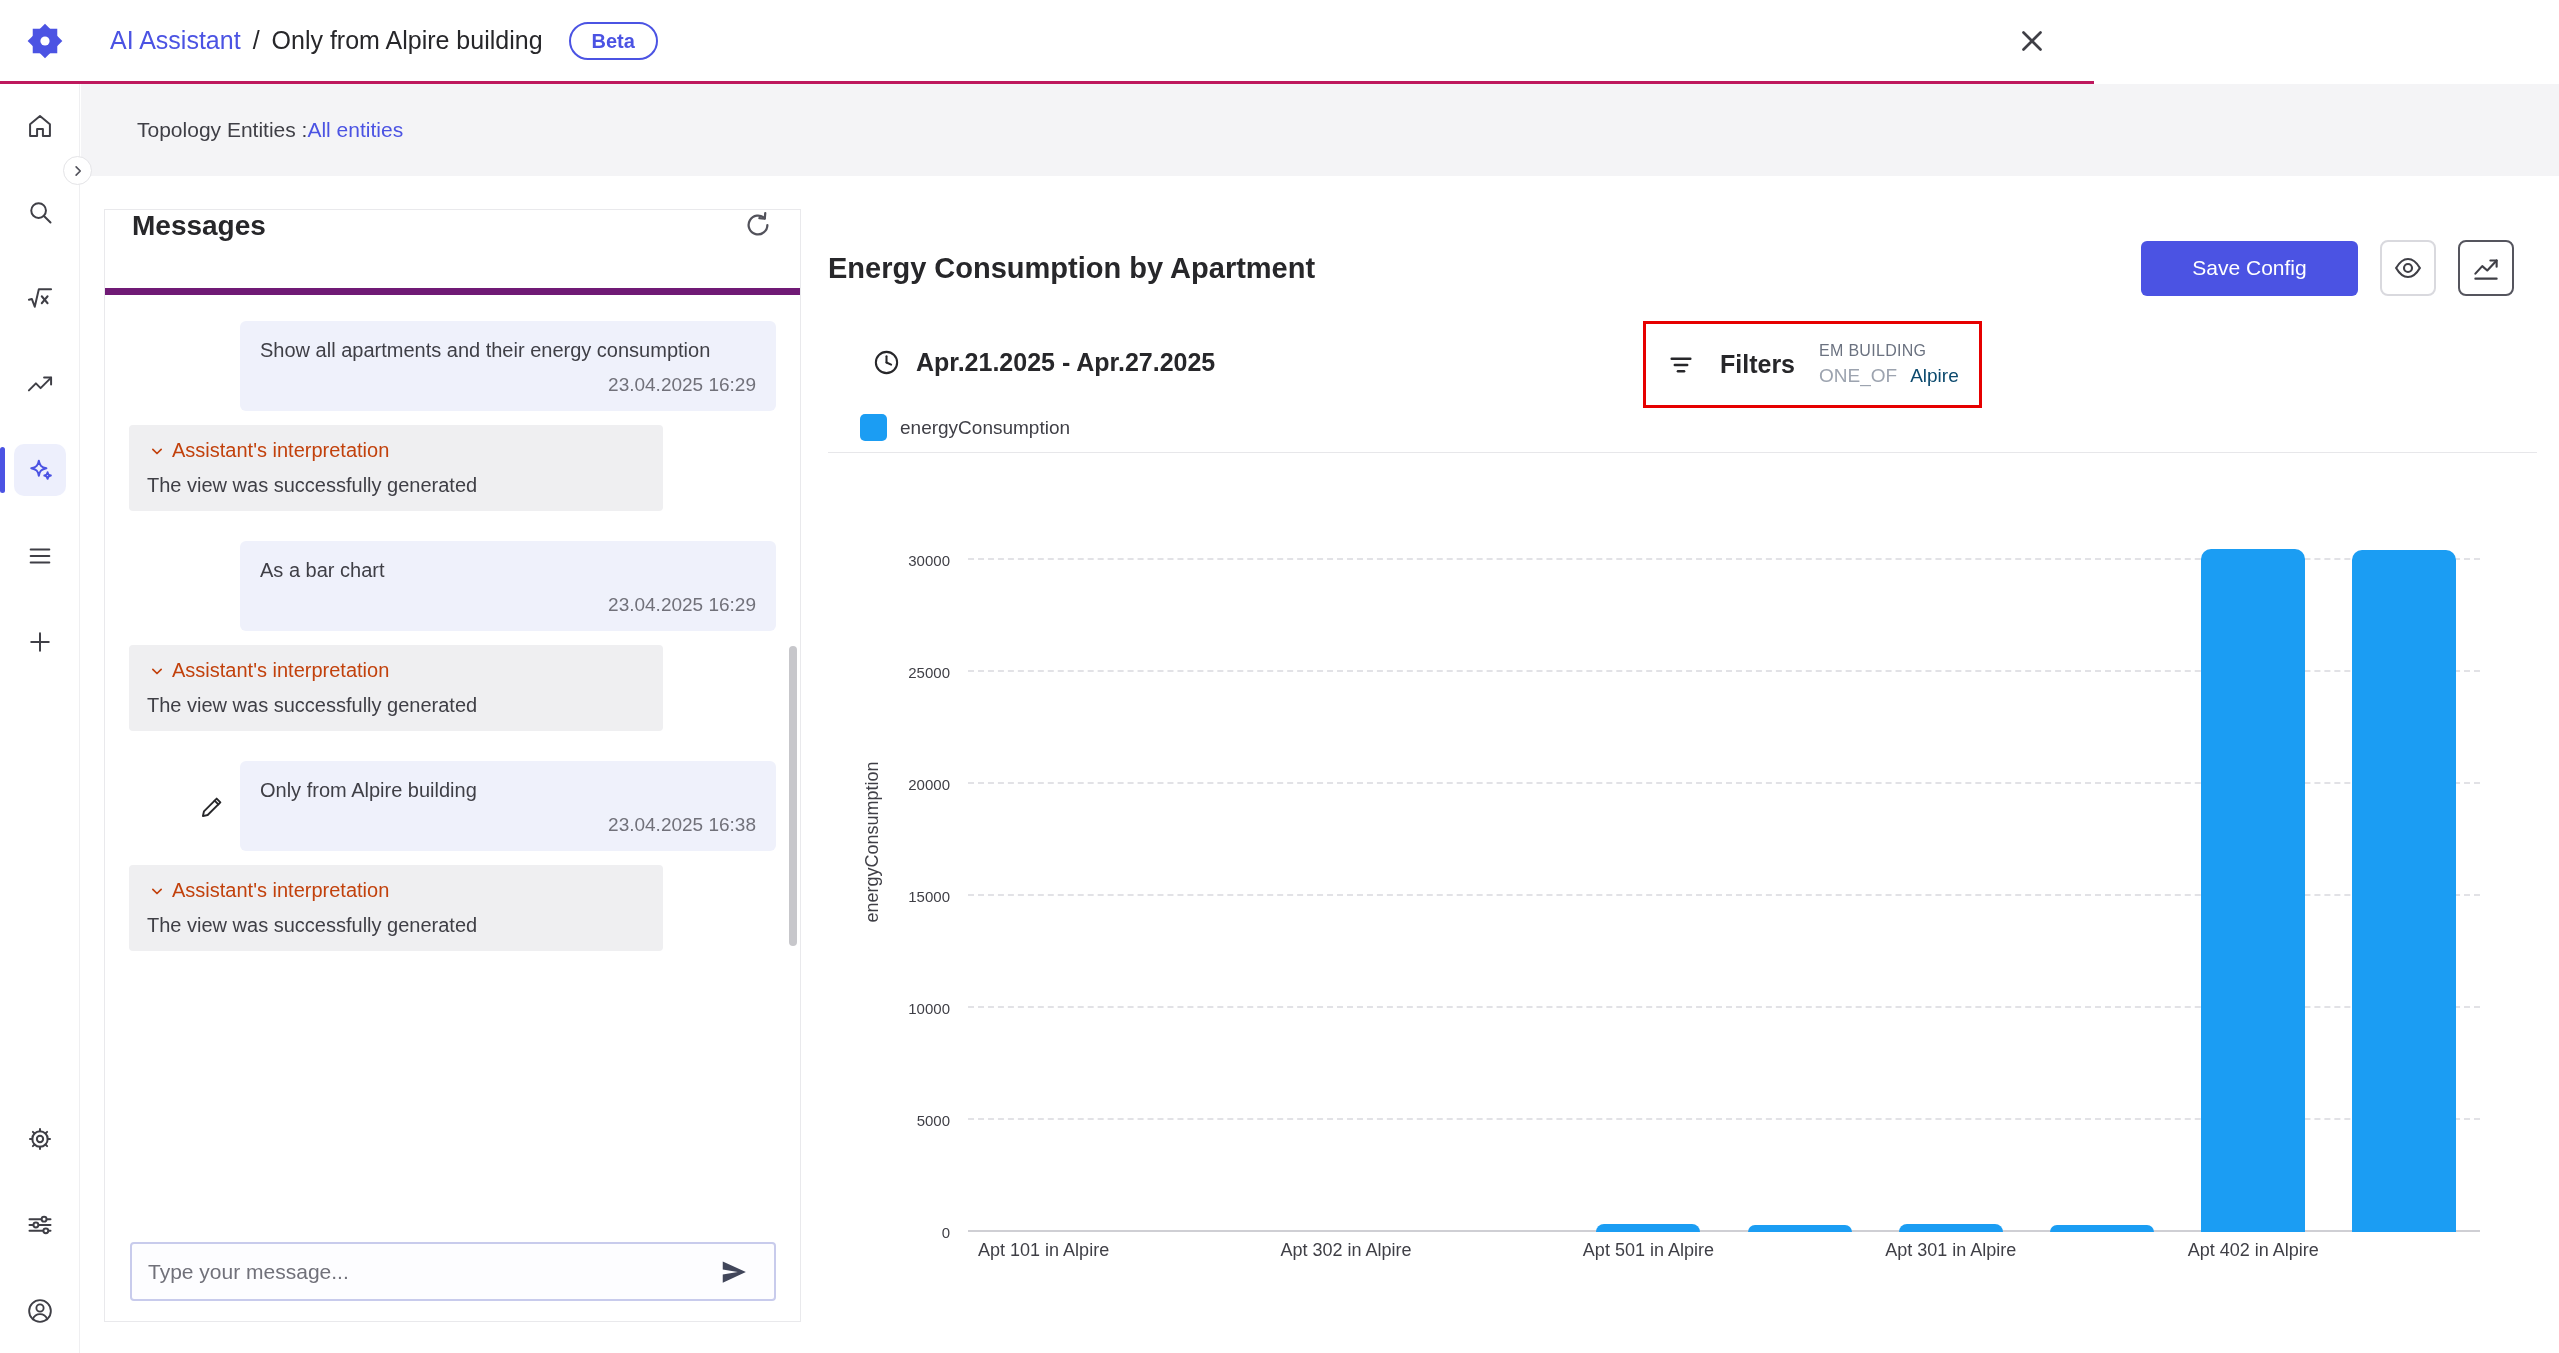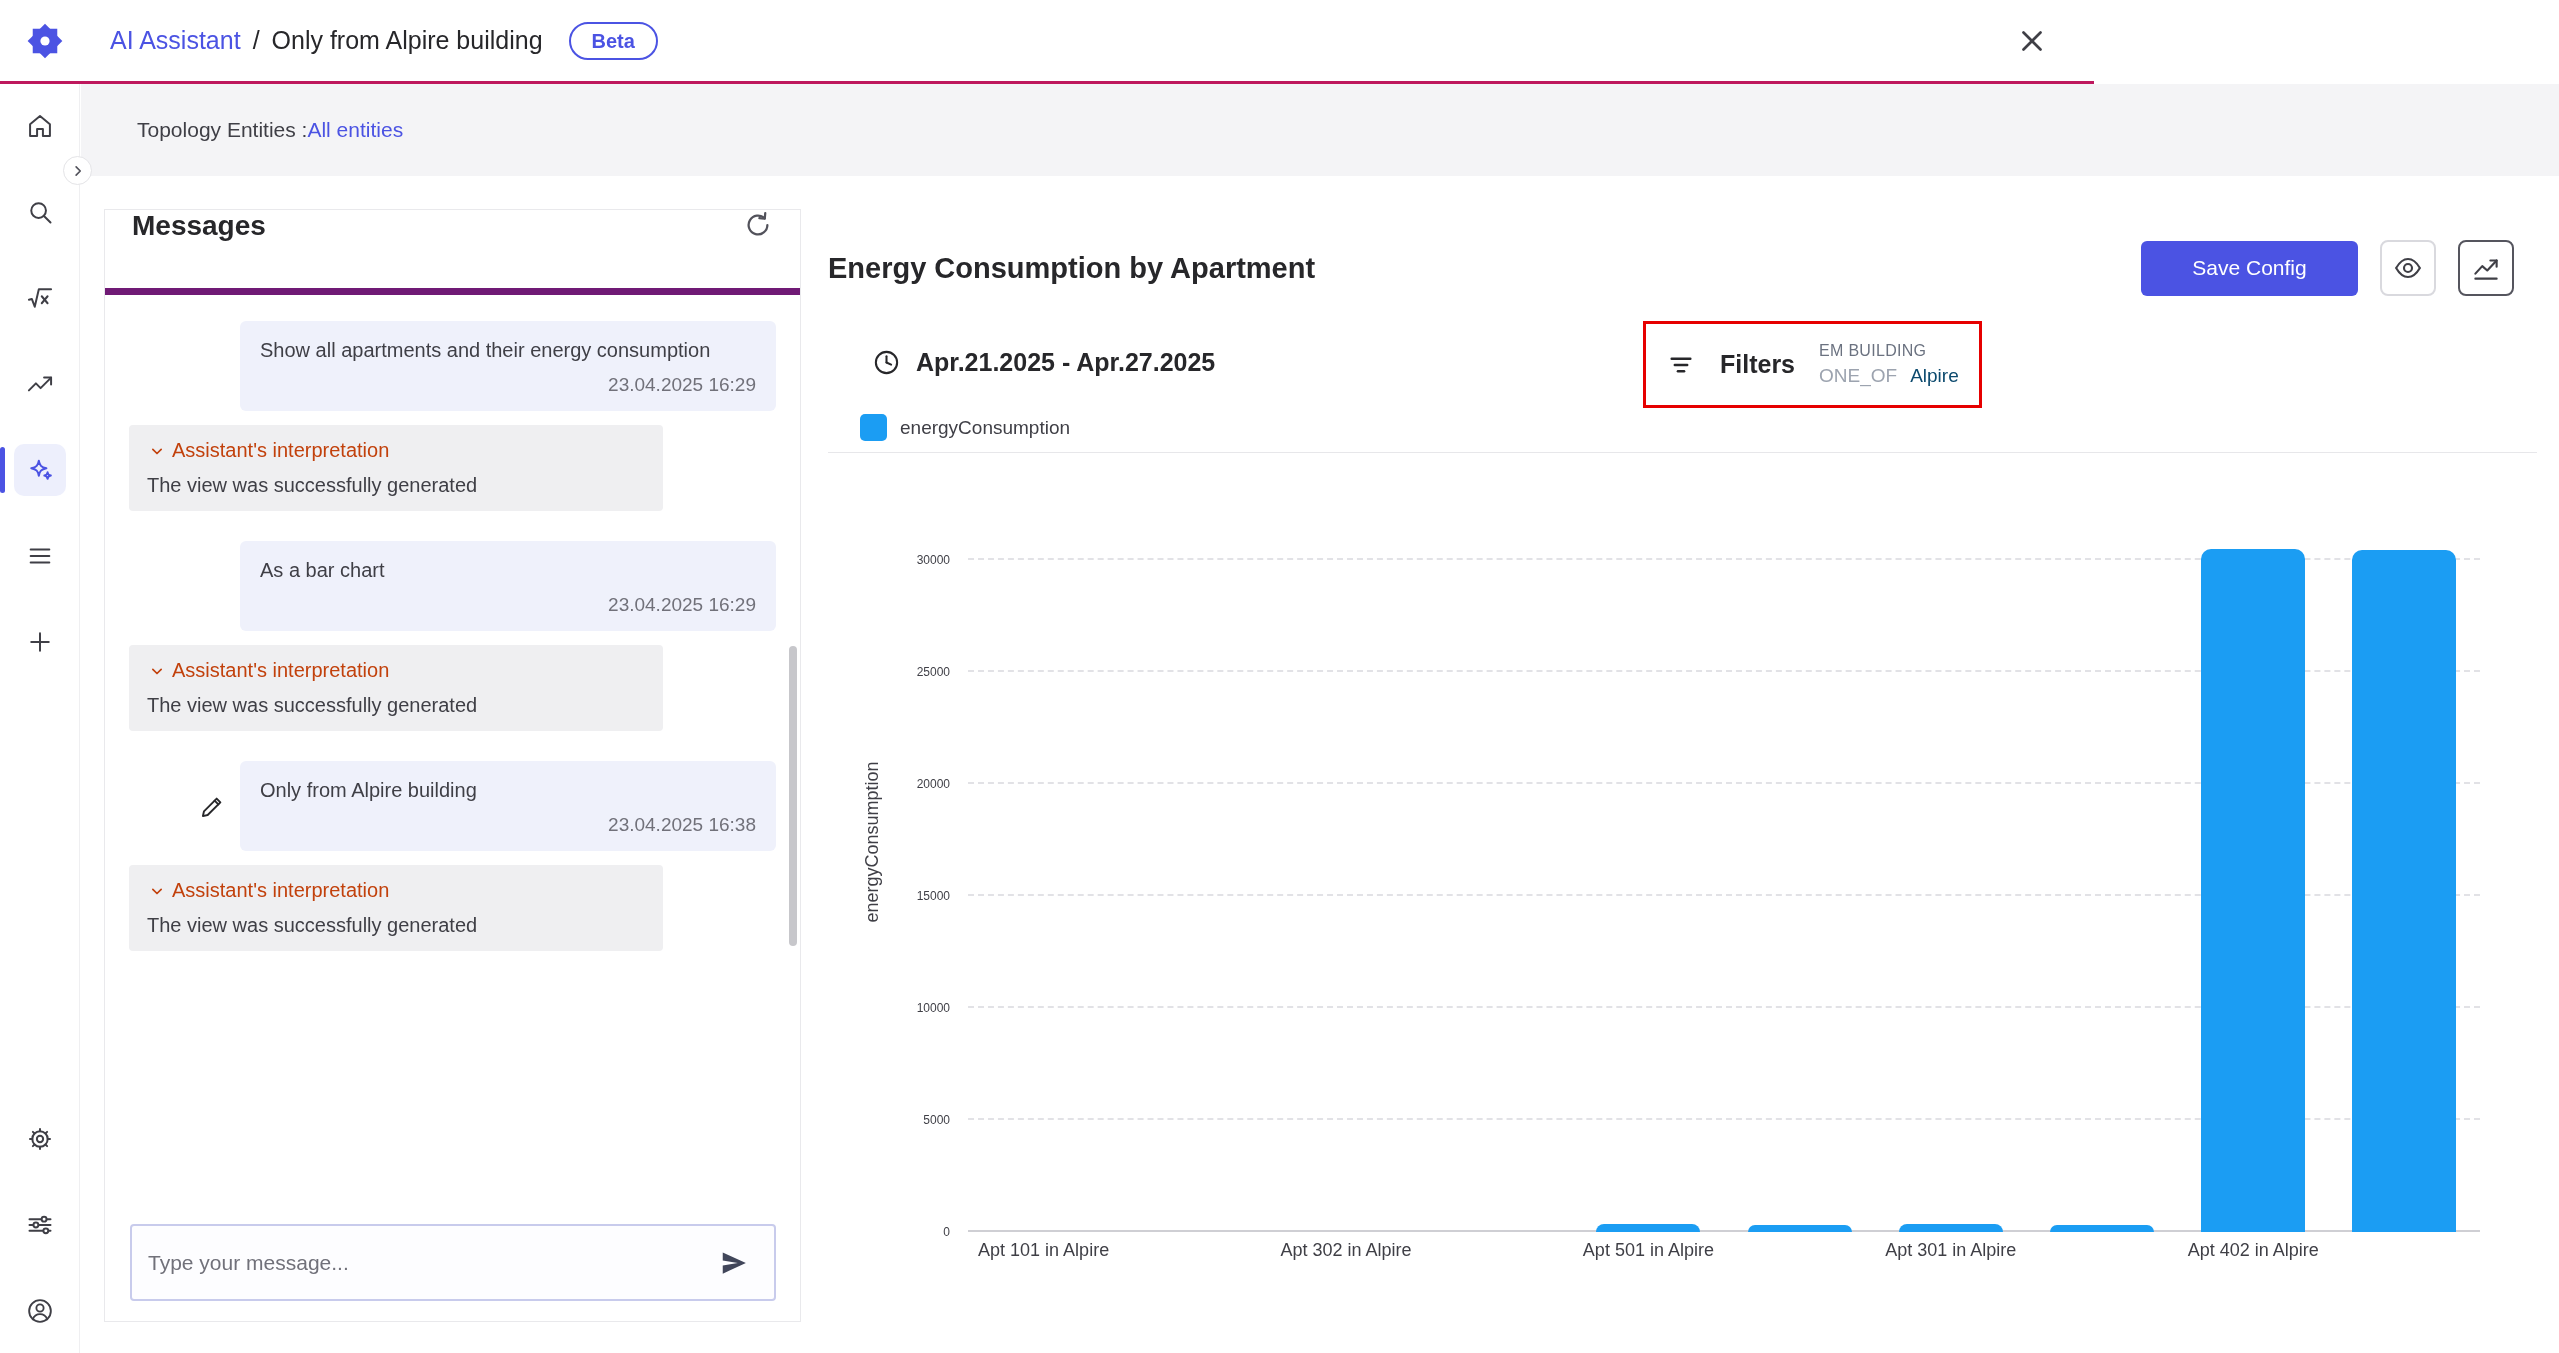--- a/index.html
+++ b/index.html
@@ -46,21 +46,21 @@
   .refresh-btn{color:#52525b;background:none;border:none;cursor:pointer;}
   .messages-list{padding:26px 24px 0;}
   .msg-row{display:flex;justify-content:flex-end;align-items:center;gap:14px;margin-bottom:14px;}
   .bubble{width:536px;background:#EFF1FB;border-radius:6px;padding:15px 20px;flex:none;}
   .msg-text{font-size:20px;color:#3f3f46;line-height:1.45;}
   .msg-time{font-size:19px;color:#71717a;text-align:right;margin-top:9px;}
   .interp{width:534px;background:#EFEFF1;border-radius:4px;padding:14px 18px;margin-bottom:30px;}
   .interp-head{display:flex;align-items:center;gap:5px;font-size:20px;color:#c2410c;cursor:pointer;}
   .interp-body{font-size:20px;color:#3f3f46;margin-top:12px;}
   .edit-btn{color:#27272a;background:none;border:none;cursor:pointer;}
-  .chat-input{position:absolute;left:25px;right:24px;bottom:20px;height:77px;border:2px solid #c8cbec;
+  .chat-input{position:absolute;left:25px;right:24px;bottom:20px;height:59px;border:2px solid #c8cbec;
           border-radius:4px;background:#fdfdff;display:flex;align-items:center;padding:0 16px;}
   .chat-input input{flex:1;border:none;outline:none;background:transparent;font-size:21px;
           color:#3f3f46;font-family:inherit;}
   .chat-input input::placeholder{color:#71717a;}
   .send-btn{width:48px;height:48px;border:none;background:transparent;color:#41465a;
           display:flex;align-items:center;justify-content:center;cursor:pointer;}
   .scroll-thumb{position:absolute;right:3px;top:436px;width:8px;height:300px;background:#c7c7cb;border-radius:4px;}
 
   
   .main{position:absolute;left:801px;top:176px;right:0;bottom:0;background:#fff;}
@@ -87,21 +87,21 @@
   .legend-label{font-size:19px;color:#3f3f46;}
   .chart-divider{position:absolute;left:27px;right:22px;top:276px;border-top:1px solid #e7e7ea;}
 
   
   .y-axis-title{position:absolute;left:71px;top:666px;transform:translate(-50%,-50%) rotate(-90deg);
           font-size:18px;color:#3f3f46;white-space:nowrap;}
   .plot-wrap{position:absolute;left:167px;top:356px;width:1512px;height:700px;}
   .plot{position:relative;width:100%;height:100%;}
   .gridline{position:absolute;left:0;right:0;border-top:2px dashed #e2e2e6;}
   .gridline.zero{border-top:2px solid #cfcfd4;}
-  .ytick{position:absolute;right:calc(100% + 18px);transform:translateY(50%);font-size:12px;
+  .ytick{position:absolute;right:calc(100% + 18px);transform:translateY(50%);font-size:15px;
           color:#3f3f46;line-height:1;}
   .bars-row{position:absolute;left:0;right:0;top:0;bottom:0;display:flex;align-items:flex-end;}
   .slot{flex:1;display:flex;justify-content:center;}
   .bar{width:104px;border-radius:10px 10px 0 0;cursor:pointer;}
   .x-labels{position:absolute;left:167px;top:1064px;width:1512px;display:flex;}
   .xlabel{flex:1;text-align:center;font-size:18px;color:#3f3f46;}
 </style>
 </head>
 <body>
 

